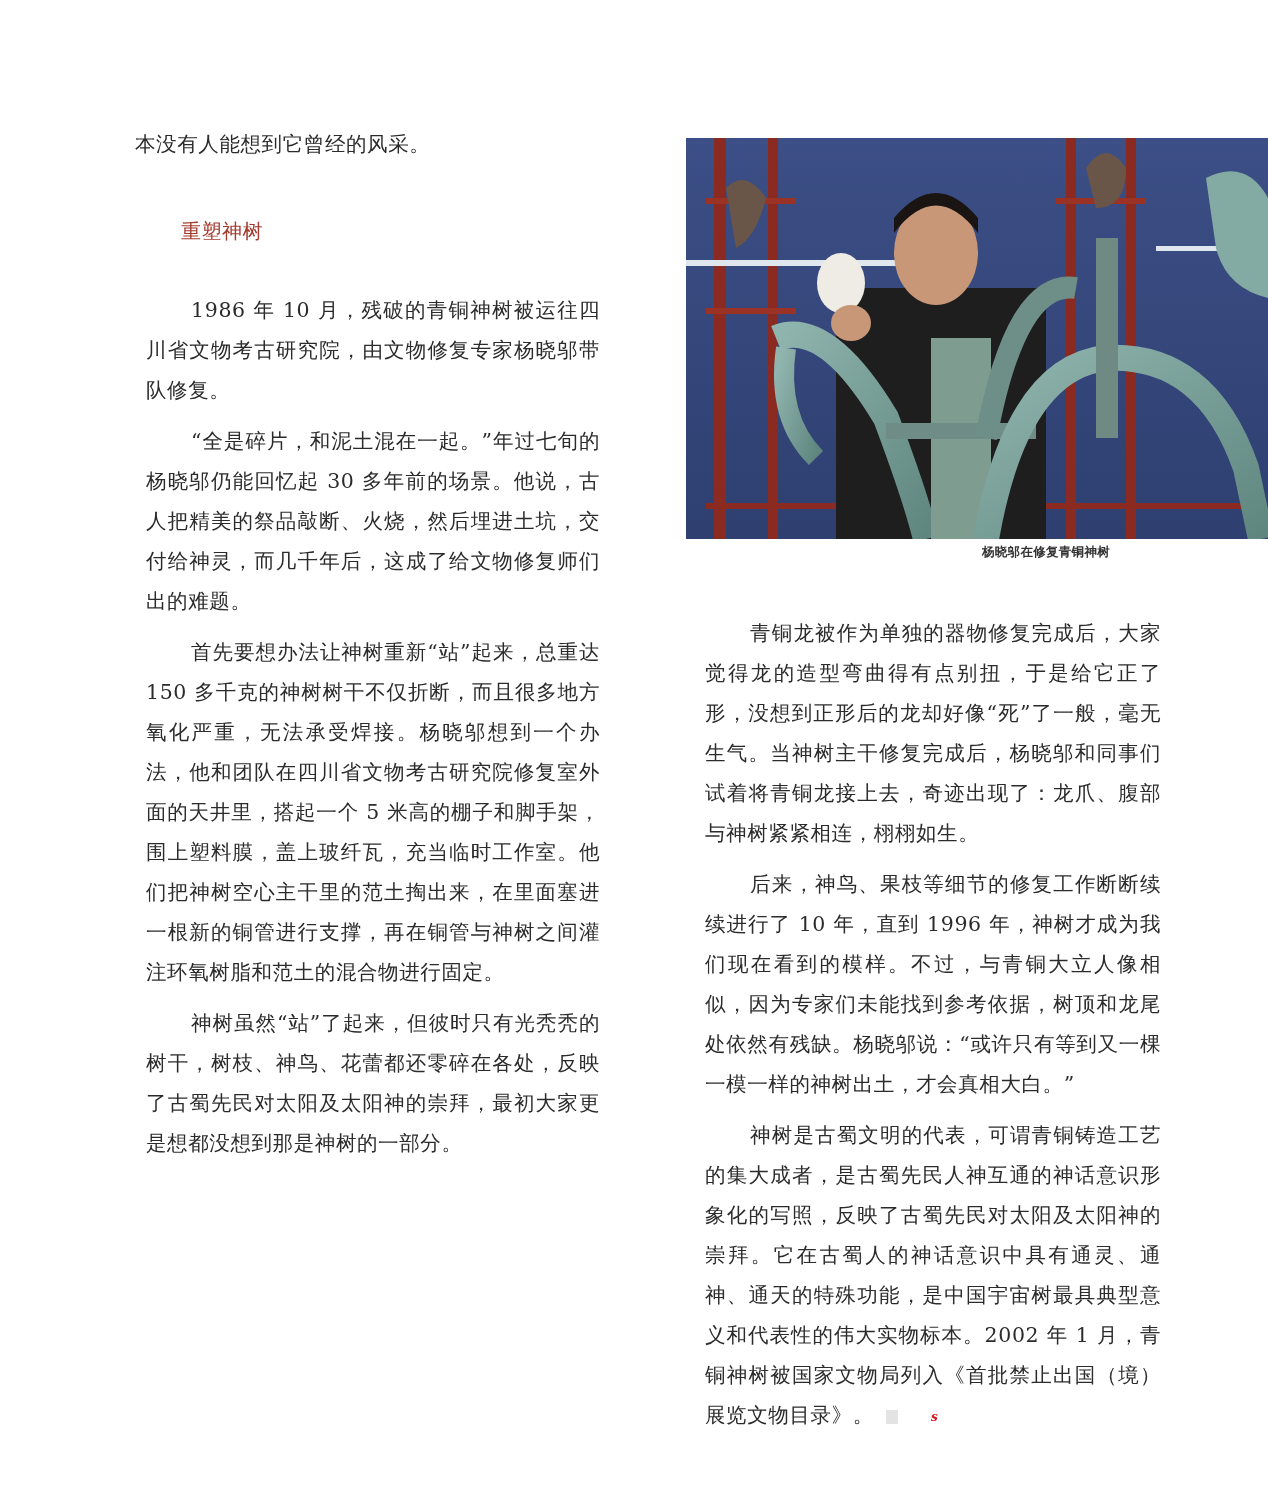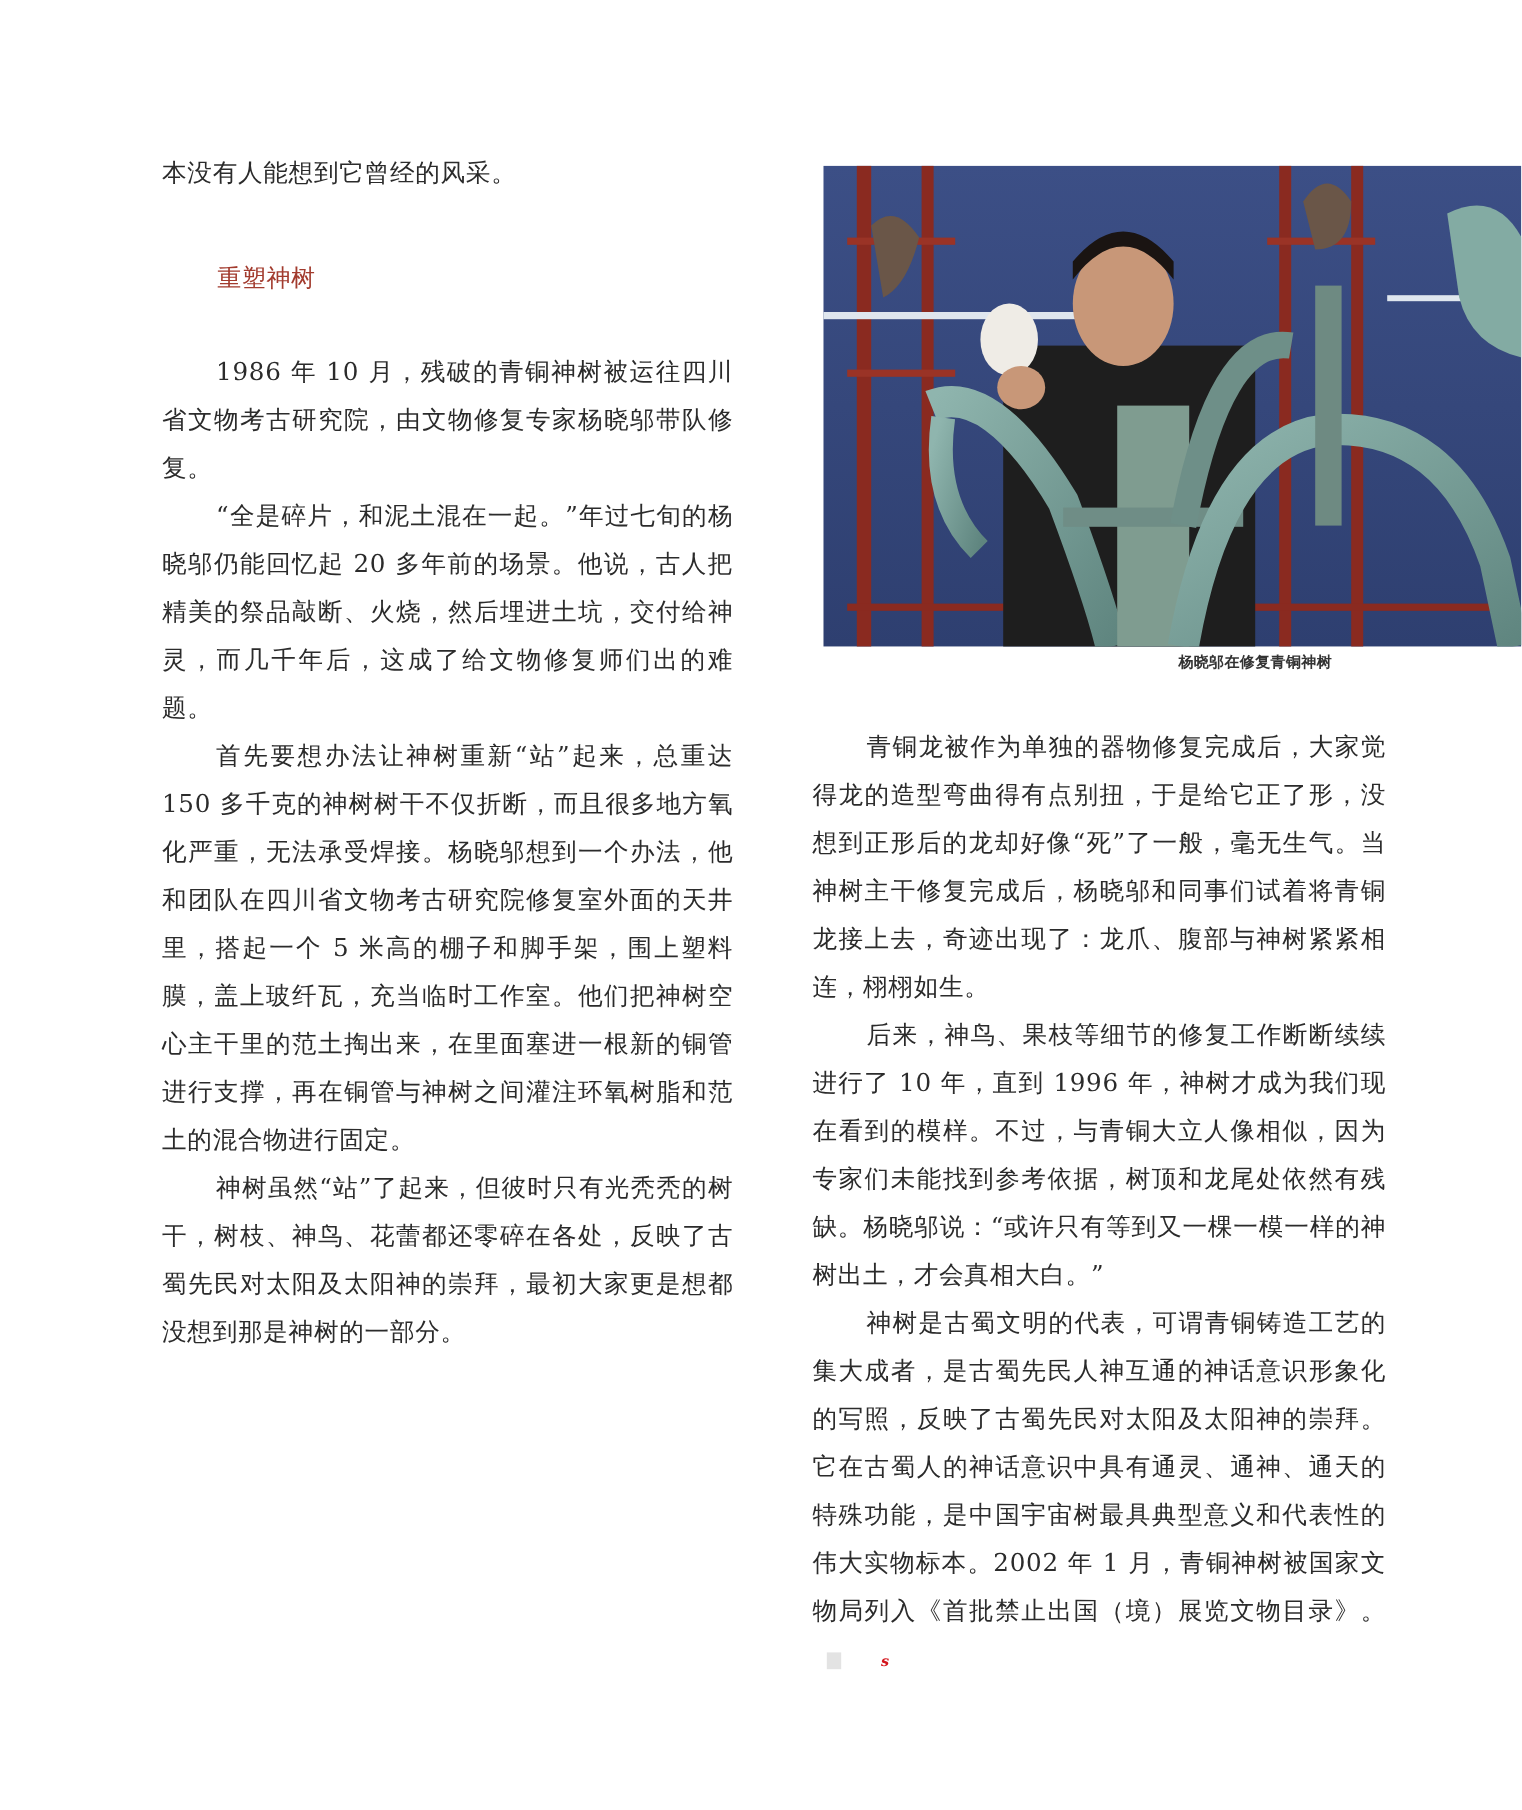--- a/index.html
+++ b/index.html
@@ -1,21 +1,21 @@
 <!DOCTYPE html>
 <html><head>
   <meta charset="utf-8">
   <style>
     html, body { margin: 0; padding: 0; background: #ffffff; }
     body { width: 1268px; height: 1508px; position: relative; overflow: hidden; }
     .page { position: absolute; left: 0; top: 0; width: 1216px; height: 1508px; background: #fff; }
     .col { position: absolute; font-family: "DejaVu Serif", "Liberation Serif", serif; color: #2b2b2b; }
     .col-left { left: 135px; top: 124px; width: 476px; }
-    .col-right { left: 677px; top: 602px; width: 478px; }
-    .p { font-size: 20.5px; line-height: 40px; margin: 0; text-align: justify; letter-spacing: 0.6px; }
+    .col-right { left: 694px; top: 602px; width: 478px; }
+    .p { font-size: 20.5px; line-height: 40px; margin: 11px; text-align: justify; letter-spacing: 0.6px; }
     .p.indent { text-indent: 2.2em; }
     .lead-line { font-size: 20.5px; line-height: 40px; margin: 0 0 46px 0; letter-spacing: 0.6px; }
     .heading { margin: 0 0 38px 46px; font-family: "DejaVu Sans", "Liberation Sans", sans-serif; color: #a23b2e; font-size: 20px; line-height: 42px; font-weight: normal; letter-spacing: 0.5px; }
     .heading span { display: block; }
     .figure { position: absolute; left: 686px; top: 138px; width: 582px; height: 401px; overflow: hidden; }
     .photo { width: 100%; height: 100%; display: block; }
     .caption { position: absolute; right: 106px; top: 544px; font-family: Liberation Serif, serif; font-weight: bold; font-size: 12.5px; color: #333; letter-spacing: 0.3px; }
     .end-mark { display: inline-block; width: 12px; height: 14px; background: #e3e3e3; color: #d4151c; font-family: "DejaVu Serif", serif; font-weight: bold; font-style: italic; font-size: 12px; line-height: 14px; text-align: center; vertical-align: middle; margin-left: 12px; }
   </style>
 </head>
@@ -24,21 +24,21 @@
 <div class="page">
 
   <div class="col col-left">
     <p class="lead-line">本没有人能想到它曾经的风采。</p>
 
     <h2 class="heading">
       <span>重塑神树</span>
     </h2>
 
     <p class="p indent">1986 年 10 月，残破的青铜神树被运往四川省文物考古研究院，由文物修复专家杨晓邬带队修复。</p>
-    <p class="p indent">“全是碎片，和泥土混在一起。”年过七旬的杨晓邬仍能回忆起 20 多年前的场景。他说，古人把精美的祭品敲断、火烧，然后埋进土坑，交付给神灵，而几千年后，这成了给文物修复师们出的难题。</p>
+    <p class="p indent">“全是碎片，和泥土混在一起。”年过七旬的杨晓邬仍能回忆起 30 多年前的场景。他说，古人把精美的祭品敲断、火烧，然后埋进土坑，交付给神灵，而几千年后，这成了给文物修复师们出的难题。</p>
     <p class="p indent">首先要想办法让神树重新“站”起来，总重达 150 多千克的神树树干不仅折断，而且很多地方氧化严重，无法承受焊接。杨晓邬想到一个办法，他和团队在四川省文物考古研究院修复室外面的天井里，搭起一个 5 米高的棚子和脚手架，围上塑料膜，盖上玻纤瓦，充当临时工作室。他们把神树空心主干里的范土掏出来，在里面塞进一根新的铜管进行支撑，再在铜管与神树之间灌注环氧树脂和范土的混合物进行固定。</p>
     <p class="p indent">神树虽然“站”了起来，但彼时只有光秃秃的树干，树枝、神鸟、花蕾都还零碎在各处，反映了古蜀先民对太阳及太阳神的崇拜，最初大家更是想都没想到那是神树的一部分。</p>
   </div>
 
   <div class="figure">
     <svg class="photo" viewBox="0 0 582 401" preserveAspectRatio="none">
       <defs>
         <linearGradient id="bg" x1="0" y1="0" x2="0" y2="1">
           <stop offset="0" stop-color="#3c4f86"></stop>
           <stop offset="1" stop-color="#2e3f70"></stop>

